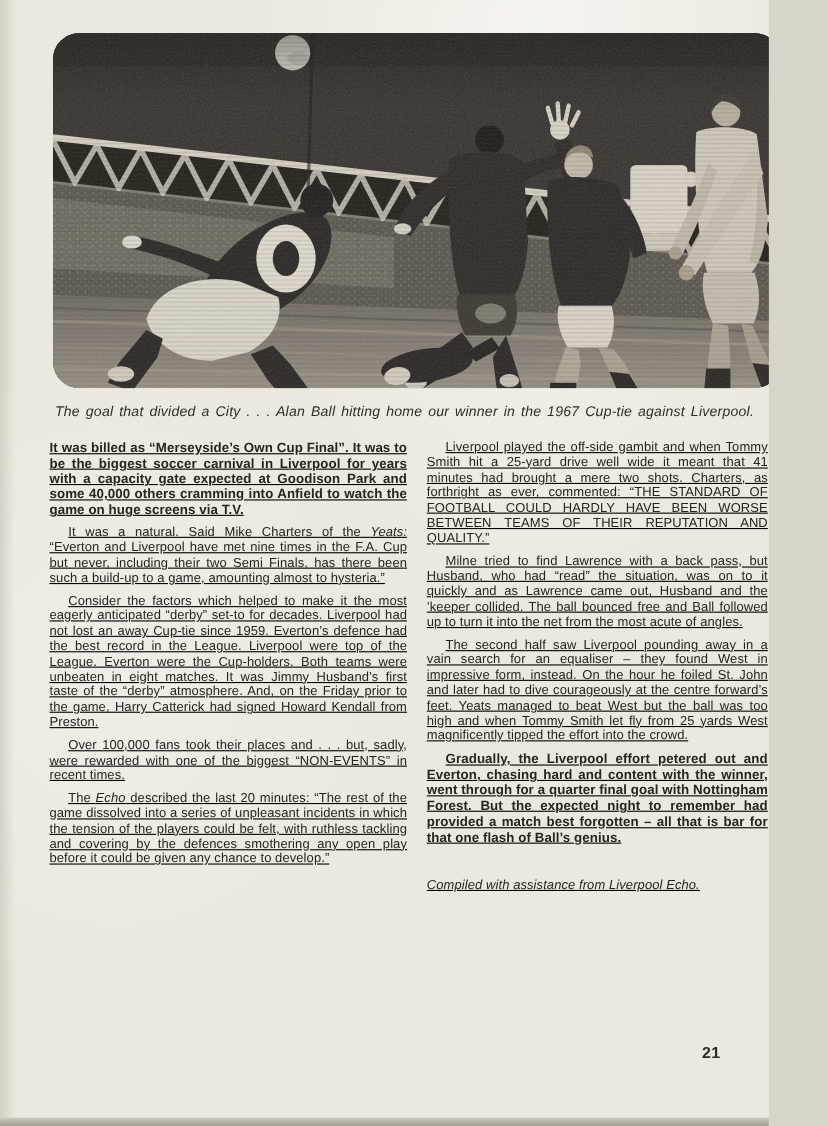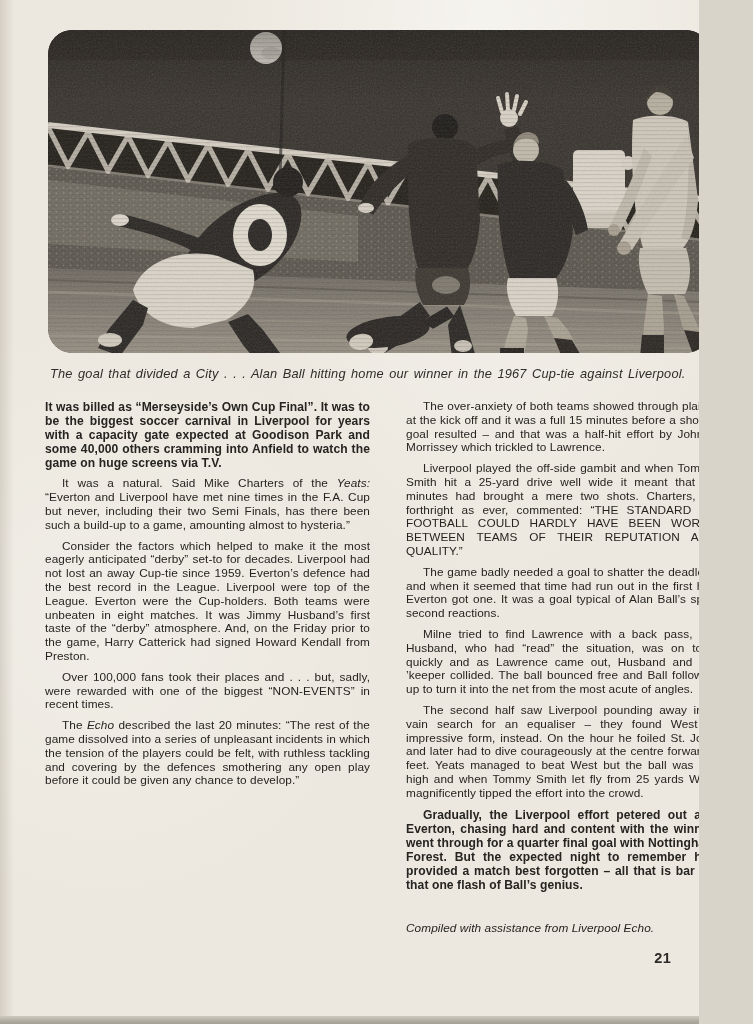--- a/index.html
+++ b/index.html
@@ -16,32 +16,32 @@
     content:"";position:absolute;left:0;right:0;bottom:0;height:8px;
     background:linear-gradient(180deg,#cfcabf 0,#b2ada2 60%,#a5a095 100%);
   }
   .photo{position:absolute;left:48px;top:30px;width:662px;height:323px;}
   .photo svg{display:block;border-radius:24px;filter:contrast(1.04);}
   .caption{
     position:absolute;left:50px;top:366px;width:660px;margin:0;
     font-style:italic;font-size:12.8px;color:#2e2d29;
     letter-spacing:.2px;word-spacing:1.6px;
   }
-  .columns{position:absolute;left:45px;top:400px;display:flex;gap:36px;}
+  .columns{position:absolute;left:45px;top:400px;display:flex;gap:18px;text-decoration:underline;}
   .col{text-align:justify;color:#262420;font-size:11.8px;line-height:13.8px;letter-spacing:.08px;}
   .col-left{width:325px;}
   .col-right{width:310px;}
   .para{margin:0 0 7px;}
   .para.indent{text-indent:17px;}
   .para.bold{font-weight:700;font-size:12.1px;line-height:14.1px;}
   .para.italic{font-style:italic;}
   .para.space-before{margin-top:30px;}
   .para i{font-style:italic;}
   .page-number{
-    position:absolute;right:28px;top:950px;
+    position:absolute;right:44px;top:950px;
     font-size:14.5px;font-weight:700;color:#2c2b27;letter-spacing:.3px;
   }
 </style>
 </head>
 <body>
 
 <div class="page">
 
   <div class="photo">
     <svg width="662" height="323" viewBox="0 0 662 323" xmlns="http://www.w3.org/2000/svg">
@@ -194,23 +194,21 @@
 
   <div class="columns">
     <div class="col col-left" id="col-left">
         <p class="para bold"><span>It was billed as “Merseyside’s Own Cup Final”. It was to be the biggest soccer carnival in Liverpool for years with a capacity gate expected at Goodison Park and some 40,000 others cramming into Anfield to watch the game on huge screens via T.V.</span></p>
         <p class="para normal indent"><span>It was a natural. Said Mike Charters of the </span><i>Yeats:</i><span> “Everton and Liverpool have met nine times in the F.A. Cup but never, including their two Semi Finals, has there been such a build-up to a game, amounting almost to hysteria.”</span></p>
         <p class="para normal indent"><span>Consider the factors which helped to make it the most eagerly anticipated “derby” set-to for decades. Liverpool had not lost an away Cup-tie since 1959. Everton’s defence had the best record in the League. Liverpool were top of the League. Everton were the Cup-holders. Both teams were unbeaten in eight matches. It was Jimmy Husband’s first taste of the “derby” atmosphere. And, on the Friday prior to the game, Harry Catterick had signed Howard Kendall from Preston.</span></p>
         <p class="para normal indent"><span>Over 100,000 fans took their places and . . . but, sadly, were rewarded with one of the biggest “NON-EVENTS” in recent times.</span></p>
         <p class="para normal indent"><span>The </span><i>Echo</i><span> described the last 20 minutes: “The rest of the game dissolved into a series of unpleasant incidents in which the tension of the players could be felt, with ruthless tackling and covering by the defences smothering any open play before it could be given any chance to develop.”</span></p>
       </div>
     <div class="col col-right" id="col-right">
-        <p class="para normal indent"><span>The over-anxiety of both teams showed through plainly at the kick off and it was a full 15 minutes before a shot at goal resulted – and that was a half-hit effort by Johnny Morrissey which trickled to Lawrence.</span></p>
         <p class="para normal indent"><span>Liverpool played the off-side gambit and when Tommy Smith hit a 25-yard drive well wide it meant that 41 minutes had brought a mere two shots. Charters, as forthright as ever, commented: “THE STANDARD OF FOOTBALL COULD HARDLY HAVE BEEN WORSE BETWEEN TEAMS OF THEIR REPUTATION AND QUALITY.”</span></p>
-        <p class="para normal indent"><span>The game badly needed a goal to shatter the deadlock and when it seemed that time had run out in the first half Everton got one. It was a goal typical of Alan Ball’s split-second reactions.</span></p>
         <p class="para normal indent"><span>Milne tried to find Lawrence with a back pass, but Husband, who had “read” the situation, was on to it quickly and as Lawrence came out, Husband and the ’keeper collided. The ball bounced free and Ball followed up to turn it into the net from the most acute of angles.</span></p>
         <p class="para normal indent"><span>The second half saw Liverpool pounding away in a vain search for an equaliser – they found West in impressive form, instead. On the hour he foiled St. John and later had to dive courageously at the centre forward’s feet. Yeats managed to beat West but the ball was too high and when Tommy Smith let fly from 25 yards West magnificently tipped the effort into the crowd.</span></p>
         <p class="para bold indent"><span>Gradually, the Liverpool effort petered out and Everton, chasing hard and content with the winner, went through for a quarter final goal with Nottingham Forest. But the expected night to remember had provided a match best forgotten – all that is bar for that one flash of Ball’s genius.</span></p>
         <p class="para italic space-before"><span>Compiled with assistance from Liverpool Echo.</span></p>
       </div>
   </div>
 
   <div class="page-number">21</div>
 
 </div>

